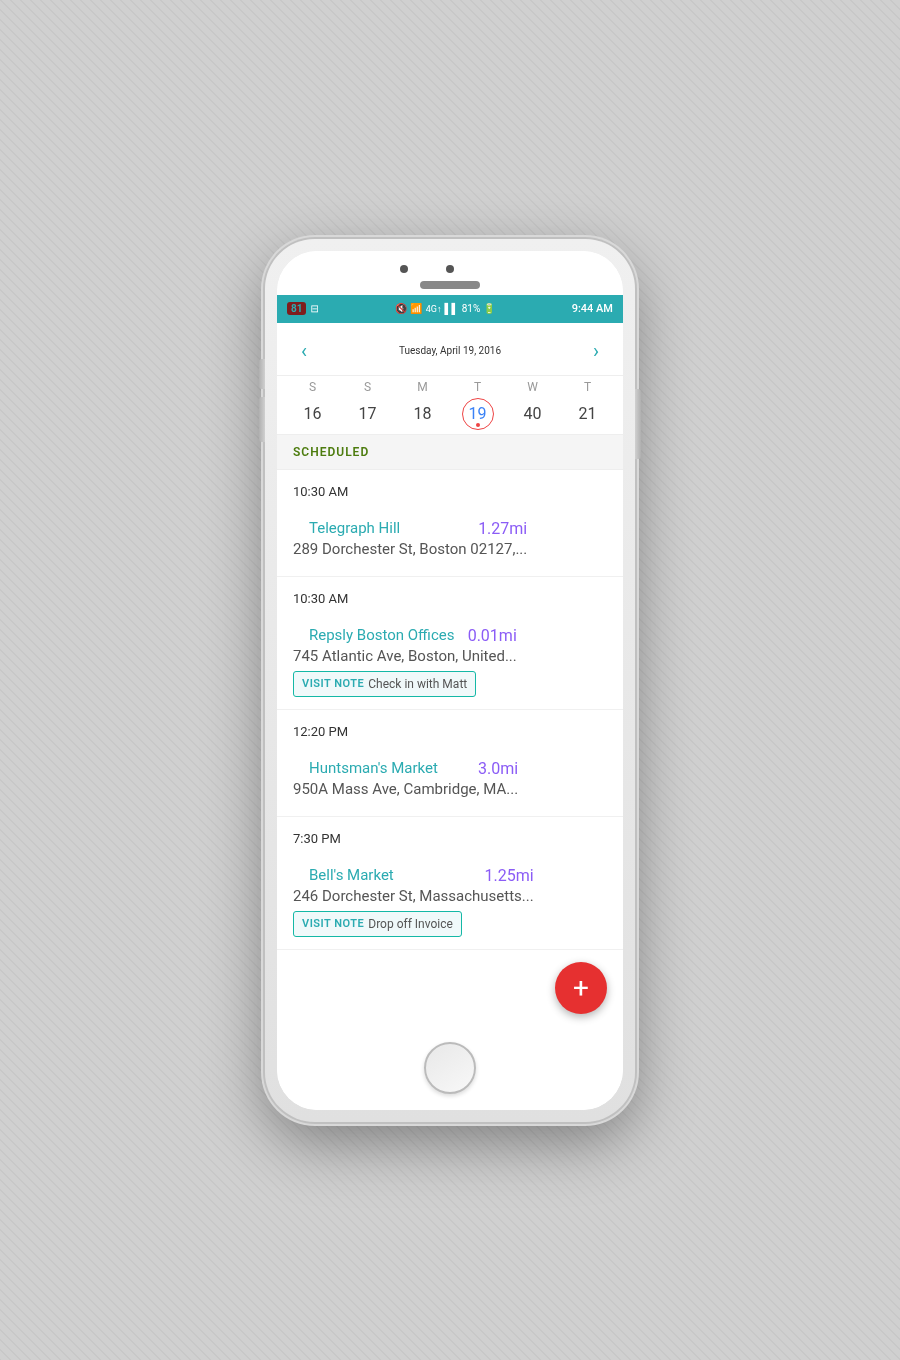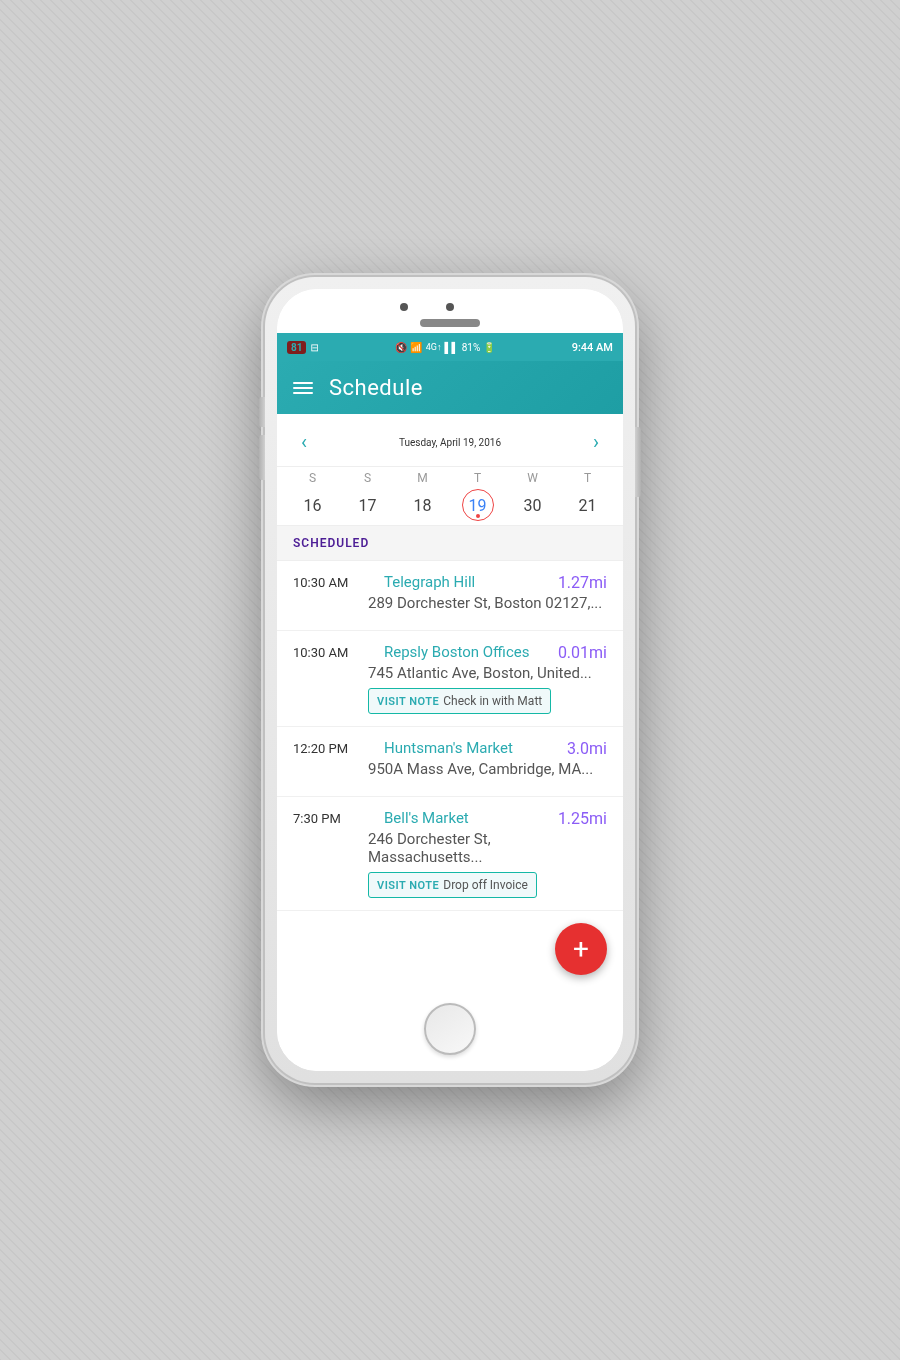--- a/index.html
+++ b/index.html
@@ -201,35 +201,36 @@
       border-radius: 50%;
       position: absolute;
       bottom: 2px;
       left: 50%;
       transform: translateX(-50%);
     }
 
     
     .section-label {
       background: #f5f5f5;
-      color: #4c1d95;
+      color: #4d7c0f;
       font-size: 12px;
       font-weight: 600;
       letter-spacing: 1px;
       padding: 10px 16px;
       border-bottom: 1px solid #eee;
     }
 
     
     .schedule-item {
       display: flex;
       padding: 12px 16px;
       border-bottom: 1px solid #f0f0f0;
-      gap: 3px;
+      gap: 20px;
       align-items: flex-start;
+      flex-direction: column;
     }
     .item-time {
       font-size: 13px;
       color: #333;
       min-width: 72px;
       padding-top: 2px;
       font-weight: 400;
     }
     .item-content {
       flex: 1;
@@ -375,28 +376,20 @@
           <span>🔇</span>
           <span>📶</span>
           <span style="font-size:9px;">4G↑</span>
           <span>▌▌</span>
           <span>81%</span>
           <span>🔋</span>
         </div>
         <div class="status-right">9:44 AM</div>
       </div>
 
-      <div class="app-header">
-        <div class="hamburger">
-          <span></span>
-          <span></span>
-          <span></span>
-        </div>
-        <span class="header-title">Schedule</span>
-      </div>
 
       <div class="cal-nav">
         <span class="nav-arrow">‹</span>
         <span class="cal-date-title">Tuesday, April 19, 2016</span>
         <span class="nav-arrow">›</span>
       </div>
 
       <div class="week-row">
         <div class="day-col">
           <span class="day-letter">S</span>
@@ -409,21 +402,21 @@
         <div class="day-col">
           <span class="day-letter">M</span>
           <span class="day-number">18</span>
         </div>
         <div class="day-col">
           <span class="day-letter">T</span>
           <span class="day-number today">19</span>
         </div>
         <div class="day-col">
           <span class="day-letter">W</span>
-          <span class="day-number">30</span>
+          <span class="day-number">40</span>
         </div>
         <div class="day-col">
           <span class="day-letter">T</span>
           <span class="day-number">21</span>
         </div>
       </div>
 
       <div class="section-label">SCHEDULED</div>
 
       <div class="schedule-item">

